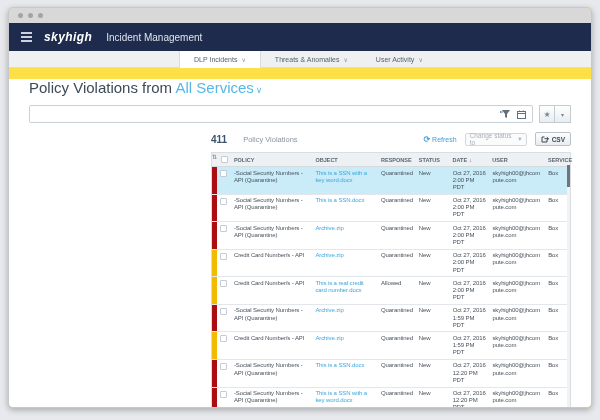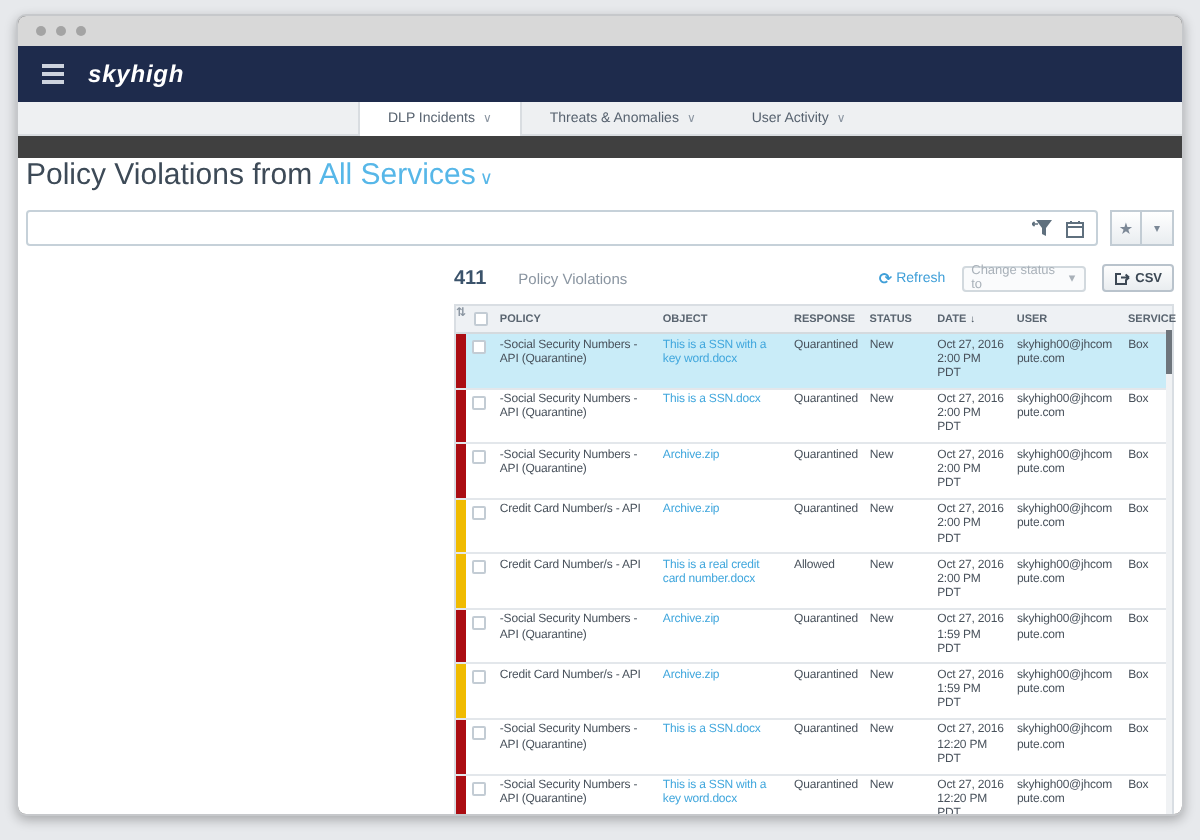--- a/index.html
+++ b/index.html
@@ -1,20 +1,20 @@
 <!DOCTYPE html>
 <html><head>
 <meta charset="utf-8">
 <style>
   * { margin:0; padding:0; box-sizing:border-box; }
   html,body { width:600px; height:420px; overflow:hidden;
     font-family:"Liberation Sans","DejaVu Sans",sans-serif; background:#e7e9ec; }
 
   .window { position:absolute; left:8px; top:7px; width:584px; height:401px;
-    background:#404040; border-radius:5px; border:1px solid #c6c8cb;
+    background:#fde047; border-radius:5px; border:1px solid #c6c8cb;
     box-shadow:0 2px 6px rgba(0,0,0,.28); overflow:hidden; }
 
   .titlebar { height:15px; background:#d8d8d8; display:flex; align-items:center;
     padding-left:9px; gap:5px; }
   .dot { width:5px; height:5px; border-radius:50%; background:#a4a4a4; }
 
   .app-header { height:28px; background:#1e2b4c; display:flex; align-items:center; padding:0 12px; }
   .hamburger { width:11px; display:flex; flex-direction:column; gap:2px; cursor:pointer; }
   .hamburger i { display:block; height:2px; background:#cdd3de; }
   .logo { color:#fff; font-weight:bold; font-style:italic; font-size:12px;
@@ -25,21 +25,21 @@
   .tenant { color:#9aa4bd; font-size:6.5px; }
 
   .tab-bar { height:17px; background:#eef0f2; border-bottom:1px solid #d9dde1;
     display:flex; padding-left:170px; }
   .tab { display:flex; align-items:center; gap:4px; padding:0 14px; font-size:7px;
     color:#57626f; cursor:pointer; }
   .tab .chev { font-size:6px; color:#8b95a1; }
   .tab.active { background:#fff; border-left:1px solid #d9dde1; border-right:1px solid #d9dde1;
     margin-bottom:-1px; }
 
-  .content { padding:0 4px; background:#fff; height:341px; }
+  .content { padding:0 20px; background:#fff; height:341px; }
 
   .page-heading { margin-top:11px; font-size:15px; font-weight:400; color:#3d4a57; }
   .scope { color:#57b7e8; cursor:pointer; }
   .scope-caret { color:#57b7e8; font-size:9px; margin-left:2px; }
 
   .filter-bar { margin-top:9px; display:flex; align-items:stretch; }
   .filter-input-wrap { flex:1; height:18px; border:1px solid #c6d1d9; border-radius:2px;
     display:flex; align-items:center; background:#fff; padding:0 6px; }
   .filter-input { flex:1; border:none; outline:none; font-size:7px; height:100%; }
   .filter-icons { display:flex; align-items:center; gap:7px; }
@@ -133,20 +133,21 @@
     <span class="dot"></span>
   </div>
 
   <div class="app-header">
     <div class="hamburger">
         <i></i>
         <i></i>
         <i></i>
       </div>
     <div class="logo">skyhigh</div>
+    <div class="app-title">Incident Management</div>
   </div>
 
   <div class="tab-bar">
     <div class="tab active">
       <span>DLP Incidents</span>
       <span class="chev">∨</span>
     </div>
     <div class="tab">
       <span>Threats &amp; Anomalies</span>
       <span class="chev">∨</span>

